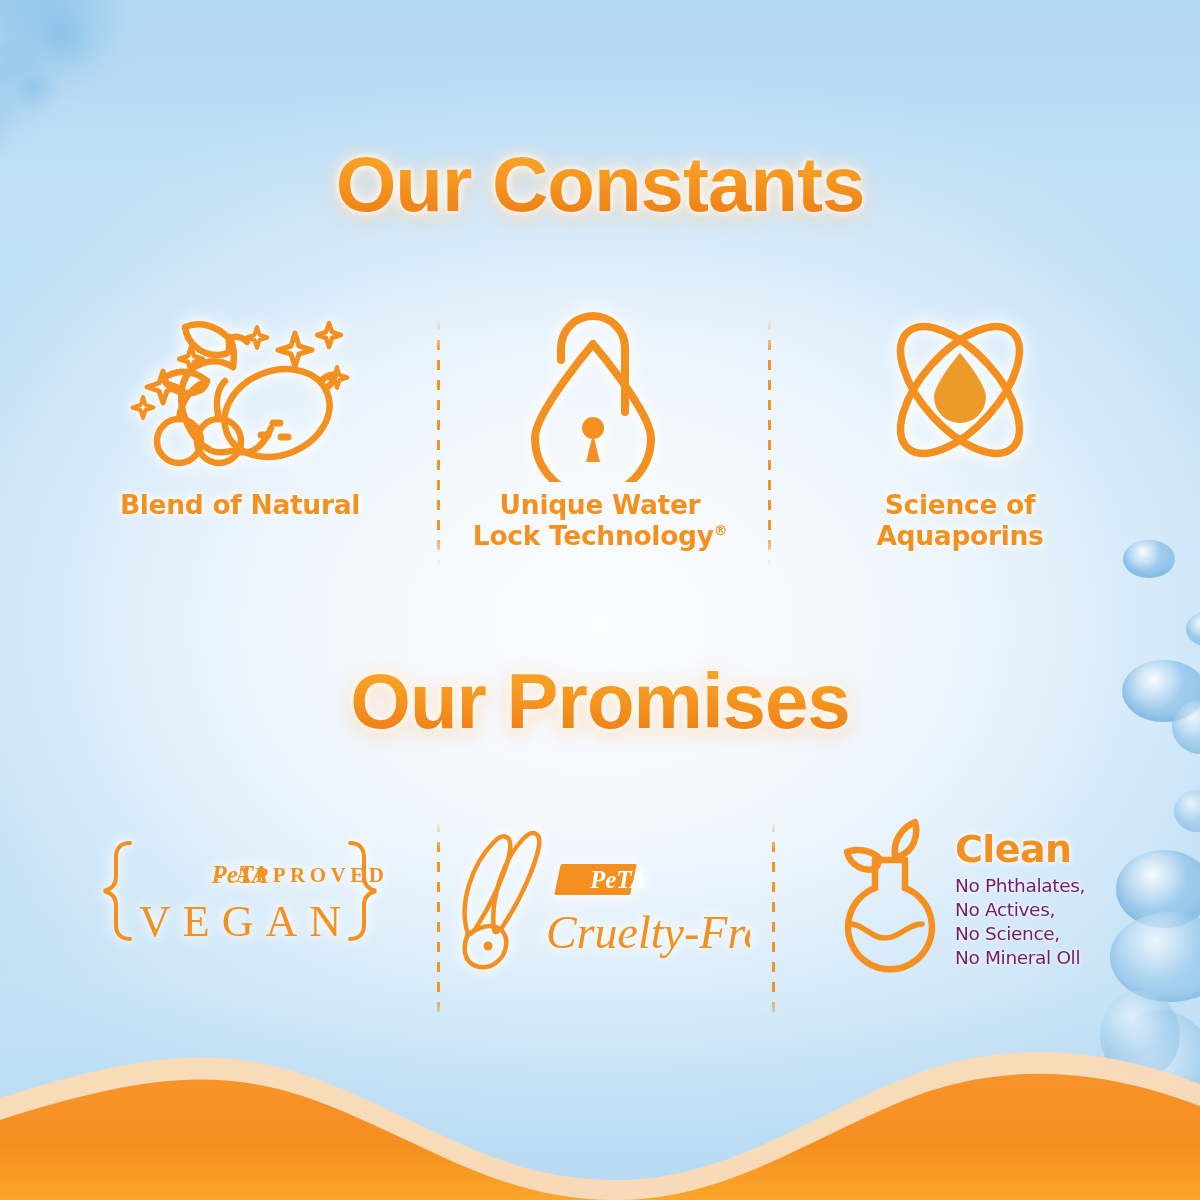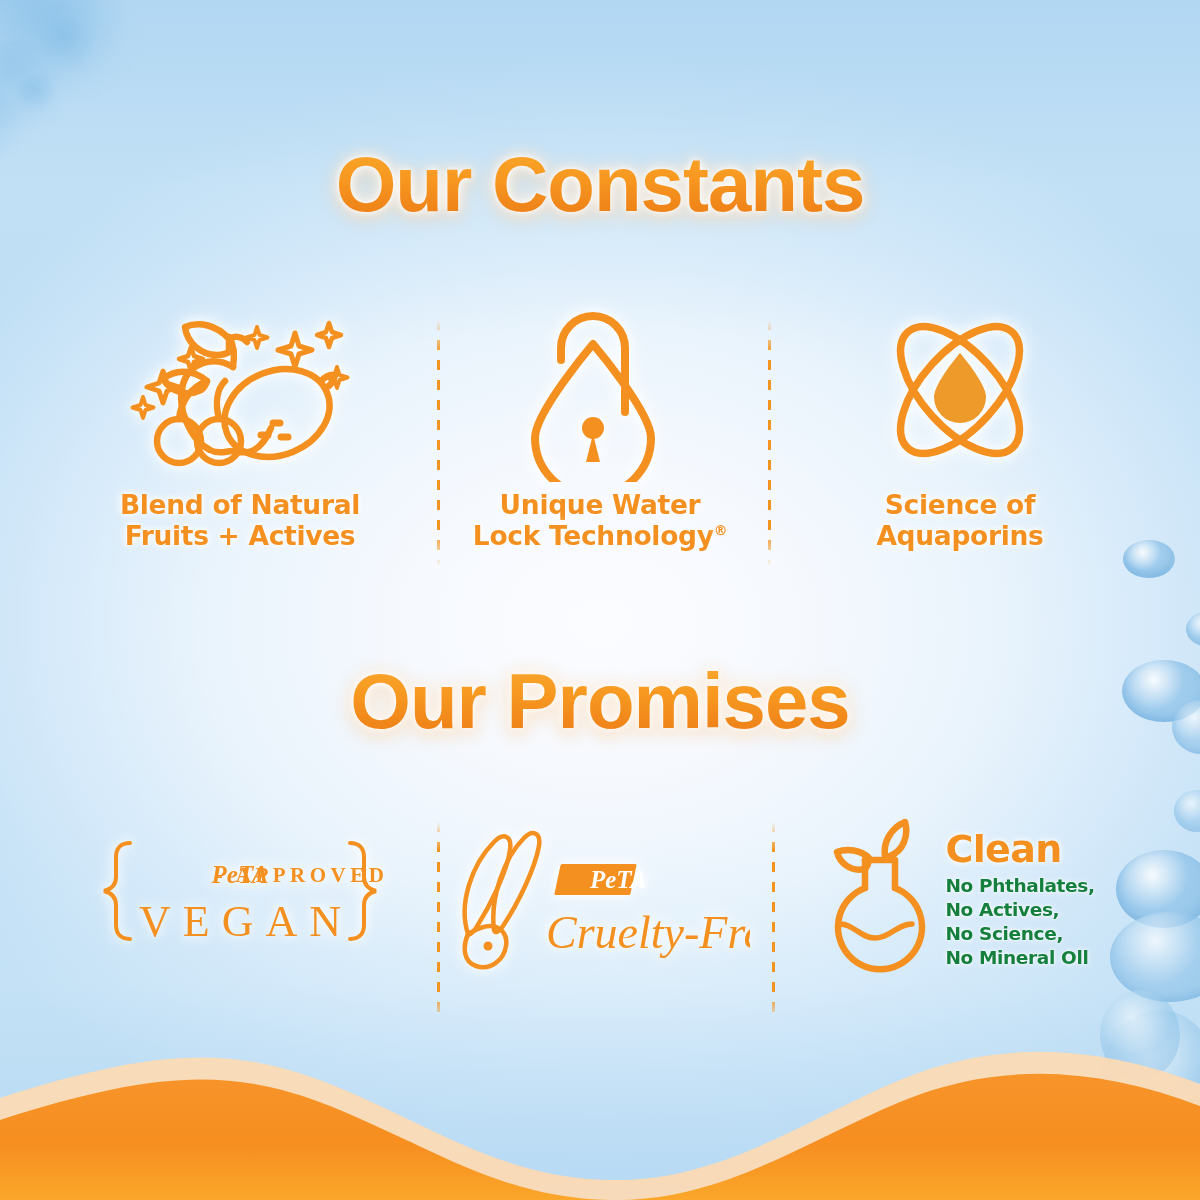--- a/index.html
+++ b/index.html
@@ -178,24 +178,24 @@
     font-weight: 700;
     font-size: 38px;
     line-height: 1;
     color: #f4901f;
     letter-spacing: -0.6px;
     margin-bottom: 6px;
     text-shadow: 0 0 4px #ffffff, 0 0 9px rgba(255,255,255,0.85);
   }
   .clean-line {
     font-family: "DejaVu Sans", sans-serif;
-    font-weight: 700;
+    font-weight: 400;
     font-size: 18.5px;
     line-height: 1.30;
-    color: #15803d;
+    color: #701a75;
     letter-spacing: -0.35px;
     text-shadow: 0 0 3px #ffffff, 0 0 7px rgba(255,255,255,0.8);
   }
 </style>
 </head>
 <body>
 
 <div class="poster">
 
   <div class="bg-base"></div>
@@ -261,21 +261,20 @@
           <path d="M66 42l3 9 9 3-9 3-3 9-3-9-9-3 9-3z" stroke-width="4.5"></path>
           <path d="M18 92l2.5 8 8 2.5-8 2.5-2.5 8-2.5-8-8-2.5 8-2.5z" stroke-width="4"></path>
           <path d="M170 28l4 13 13 4-13 4-4 13-4-13-13-4 13-4z" stroke-width="5"></path>
           <path d="M204 18l3 9 9 3-9 3-3 9-3-9-9-3 9-3z" stroke-width="4.5"></path>
           <path d="M212 62l2.5 8 8 2.5-8 2.5-2.5 8-2.5-8-8-2.5 8-2.5z" stroke-width="4"></path>
           <path d="M132 22l2.5 8 8 2.5-8 2.5-2.5 8-2.5-8-8-2.5 8-2.5z" stroke-width="4"></path>
         </svg>
       </div>
       <div class="caption">
         <span>Blend of Natural</span><br>
-        <span>Fruits + Actives</span>
       </div>
     </div>
 
     <div class="col">
       <div class="icon-box">
         <svg width="170" height="178" viewBox="0 0 170 178" fill="none" stroke="#F4901F" stroke-width="8" stroke-linecap="round" stroke-linejoin="round">
 
           <path d="M46 56V44a32 32 0 0 1 64 0v64"></path>
 
           <path d="M78 40c0 0 58 68 58 94a58 58 0 0 1-116 0C20 108 78 40 78 40z"></path>

